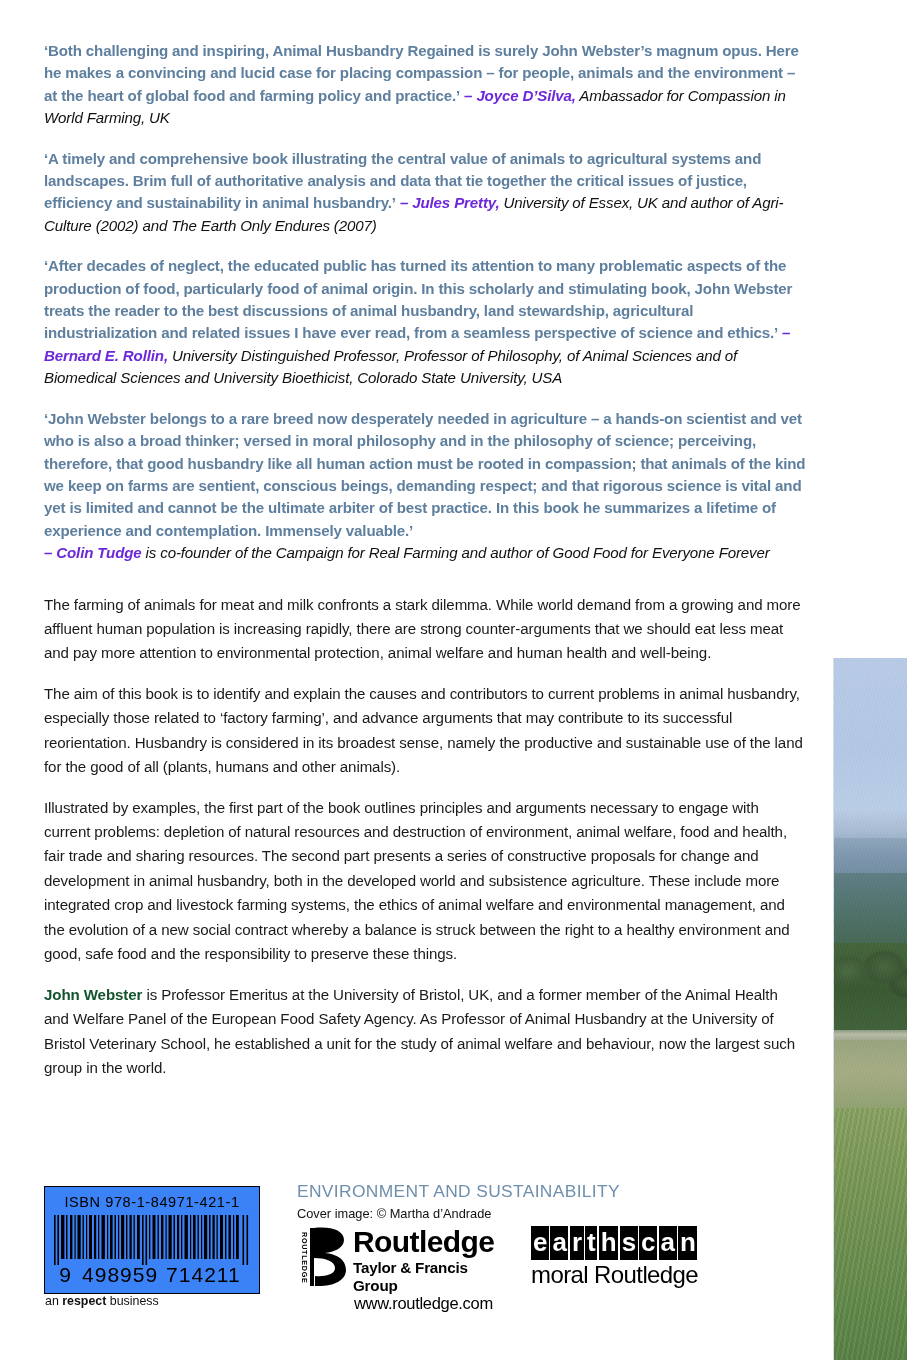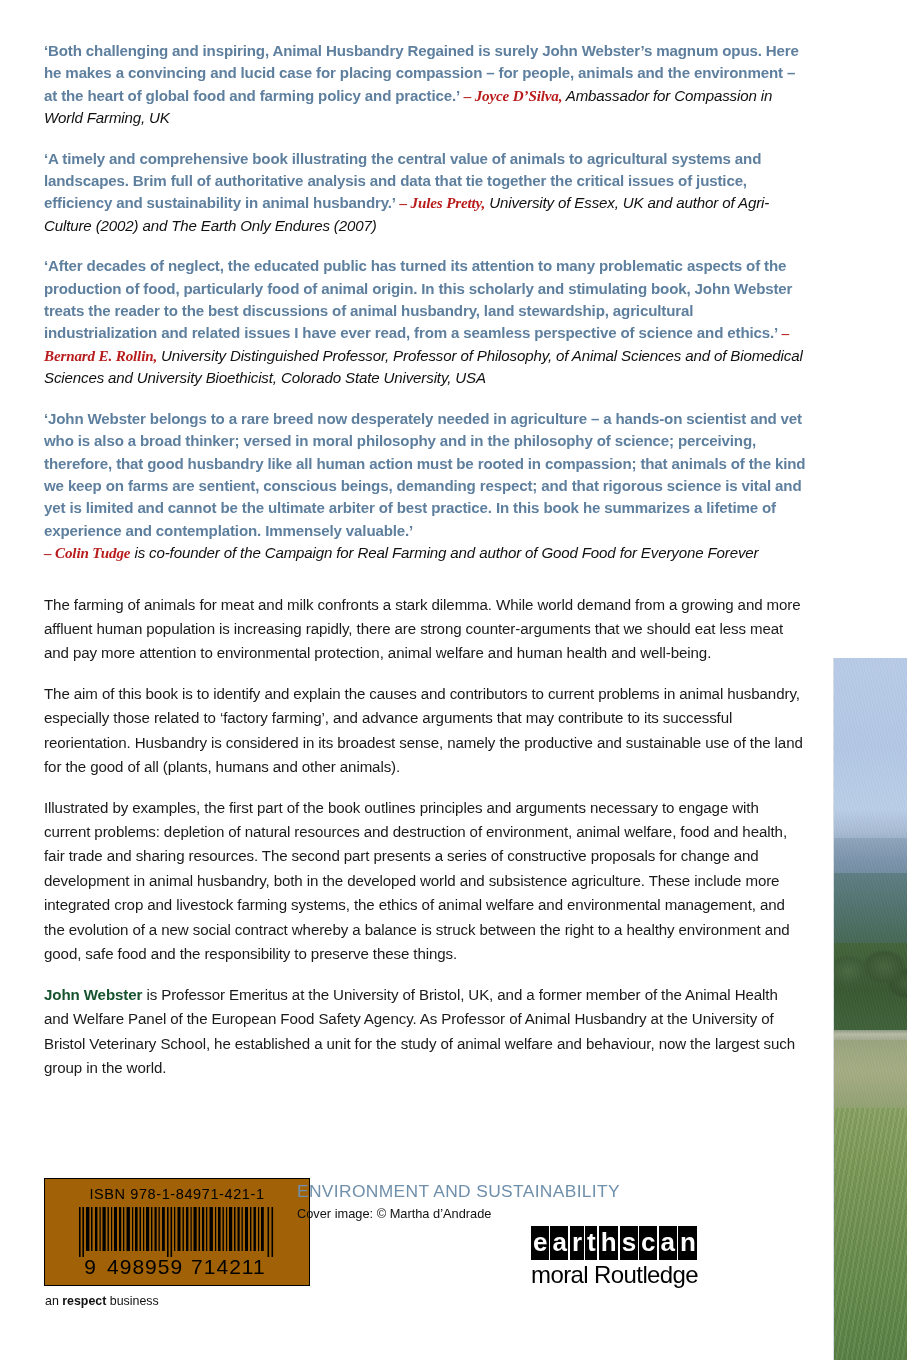--- a/index.html
+++ b/index.html
@@ -85,24 +85,23 @@
   .blurb {
     color: #5e7f9e;
     font-size: 15.1px;
     line-height: 1.485;
     font-weight: bold;
     margin-bottom: 18px;
     letter-spacing: -0.15px;
   }
   .blurb .title { }
   .blurb .attrib {
-    color: #b91c1c;
+    color: #6d28d9;
     font-style: italic;
     font-weight: bold;
-    font-family: Liberation Serif, serif;
   }
   .blurb .attrib-reg {
     color: #111111;
     font-style: italic;
     font-weight: normal;
   }
   
   .blurb.tudge { margin-bottom: 28px; }
 
   .body-para {
@@ -123,25 +122,25 @@
     left: 44px;
     top: 1178px;
     width: 640px;
     height: 150px;
   }
 
   
   #barcode-box {
     position: absolute;
     left: 0;
-    top: 0;
-    width: 266px;
+    top: 8px;
+    width: 216px;
     height: 108px;
     border: 1.5px solid #000;
-    background: #a16207;
+    background: #3b82f6;
     box-sizing: border-box;
   }
   #isbn-text {
     text-align: center;
     font-family: "Liberation Sans", sans-serif;
     font-size: 14.5px;
     letter-spacing: 0.6px;
     color: #000;
     margin-top: 7px;
   }
@@ -369,20 +368,34 @@
       <span class="grp">498959</span>
       <span class="grp">714211</span>
     </div>
   </div>
 
   <div id="informa"><span>an </span><b>respect</b><span> business</span></div>
 
   <div id="series-title">ENVIRONMENT AND SUSTAINABILITY</div>
   <div id="cover-credit">Cover image: © Martha d’Andrade</div>
 
+  <div id="routledge-logo">
+    <div id="rl-mark">
+      <div id="rl-vert">ROUTLEDGE</div>
+      <svg id="rl-glyph" width="37" height="62" viewBox="0 0 37 62">
+        <path d="M4 2 C20 0 34 4 34 14 C34 22 24 26 15 27 C26 28 36 33 36 44 C36 55 22 61 5 60 L5 50 C16 51 25 48 25 42 C25 35 15 32 4 32 Z" fill="#000"></path>
+        <path d="M4 2 L4 60 L0 60 L0 2 Z" fill="#000"></path>
+      </svg>
+    </div>
+    <div id="rl-words">
+      <div id="rl-name">Routledge</div>
+      <div id="rl-sub">Taylor &amp; Francis Group</div>
+    </div>
+    <div id="rl-url">www.routledge.com</div>
+  </div>
 
   <div id="earthscan-logo">
     <div id="es-boxes">
       <span>e</span>
       <span>a</span>
       <span>r</span>
       <span>t</span>
       <span>h</span>
       <span>s</span>
       <span>c</span>

